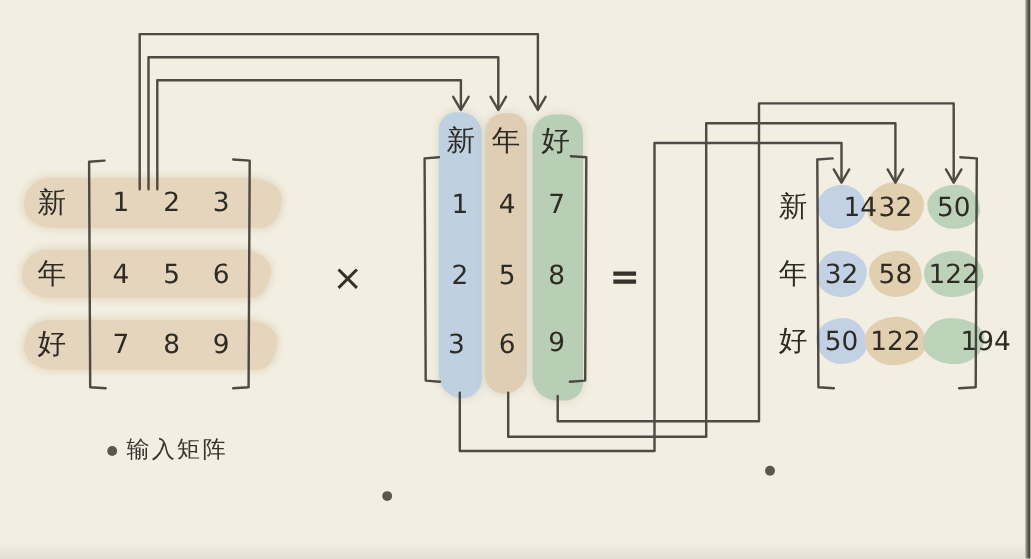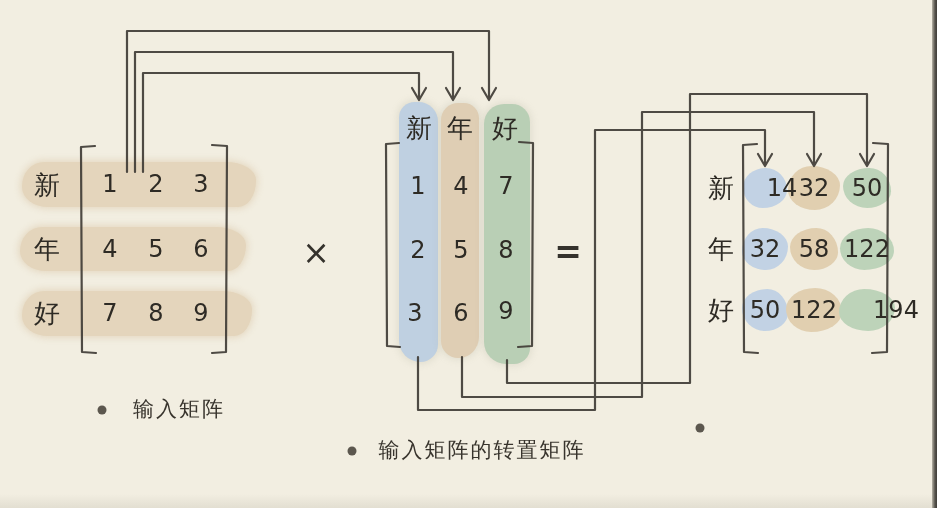--- a/index.html
+++ b/index.html
@@ -140,21 +140,20 @@
   <span class="txt num" style="left:814px;top:188px;">32</span>
   <span class="txt num" style="left:867px;top:188px;">50</span>
   <span class="txt num" style="left:765px;top:249px;">32</span>
   <span class="txt num" style="left:814px;top:249px;">58</span>
   <span class="txt num" style="left:867px;top:249px;">122</span>
   <span class="txt num" style="left:765px;top:310px;">50</span>
   <span class="txt num" style="left:814px;top:310px;">122</span>
   <span class="txt num" style="left:867px;top:310px;margin-left:29px;">194</span>
 
   <span class="bullet" style="left:102px;top:410px;"></span>
-  <span class="txt caption" style="left:179px;top:409px;">输入矩阵</span>
+  <span class="txt caption" style="left:161px;top:409px;">输入矩阵</span>
 
   <span class="bullet" style="left:352px;top:451px;"></span>
-  <span class="txt caption" style="left:482px;top:450px;">输入矩阵的转置矩阵</span>
 
   <span class="bullet" style="left:700px;top:428px;"></span>
 
   <div class="right-edge"></div>
 </div>
 
 </body></html>

